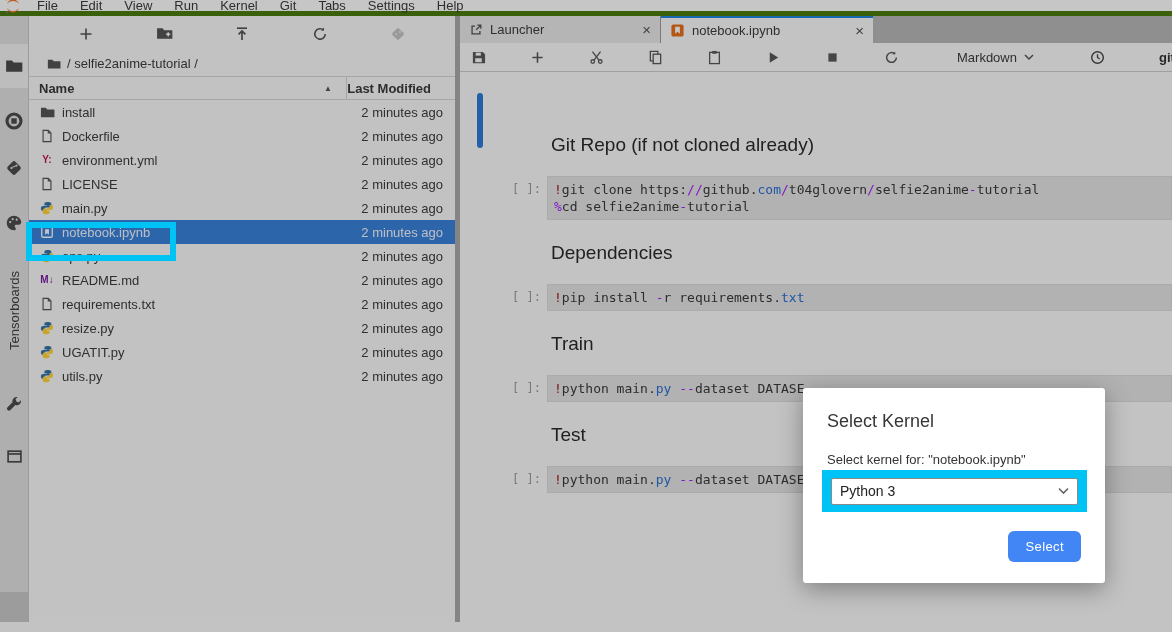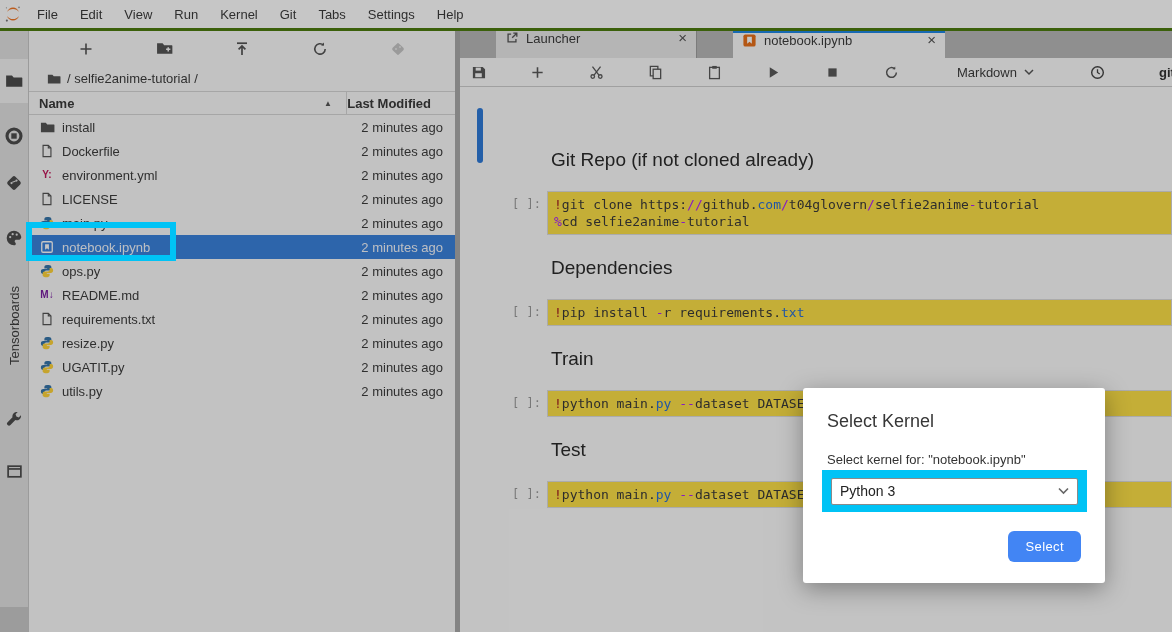--- a/index.html
+++ b/index.html
@@ -1,21 +1,21 @@
 <!DOCTYPE html>
 <html><head>
 <meta charset="utf-8">
 <style>
   * { margin:0; padding:0; box-sizing:border-box; }
   html,body { width:1172px; height:632px; }
   body { font-family:"Liberation Sans", sans-serif; }
   .app { position:relative; width:1172px; height:632px; overflow:hidden; background:#fcfcfc; }
 
   
-  .menubar { height:31px; background:#ffffff; border-bottom:3px solid #4d7c0f; display:flex; align-items:center; }
+  .menubar { height:16px; background:#ffffff; border-bottom:5px solid #4d7c0f; display:flex; align-items:center; }
   .logo { width:26px; display:flex; justify-content:center; align-items:center; }
   .menu-items { display:flex; align-items:center; height:100%; }
   .menu-item { padding:0 11px; font-size:13px; color:#3c3c3c; line-height:25px; cursor:default; }
 
   
   .bodyrow { display:flex; height:606px; }
 
   .side-strip { position:relative; width:29px; background:#e2e2e2; border-right:1px solid #c8c8c8; flex:none; }
   .side-icon { position:absolute; left:0; width:28px; height:44px; display:flex; align-items:center; justify-content:center; }
   .side-icon.active { background:#f4f4f4; }
@@ -37,41 +37,41 @@
   .frow { height:24px; display:flex; align-items:center; padding-left:10px; font-size:13px; color:#3d3d3d; cursor:pointer; }
   .frow .ficon { width:16px; height:16px; margin-right:7px; display:flex; align-items:center; justify-content:center; color:#555; flex:none; }
   .frow .ftime { margin-left:auto; padding-right:12px; }
   .frow.selected { background:#3b82dd; color:#f2f6fc; }
   .frow.selected .ficon { color:#fefefe; }
   .txticon { font-size:10px; font-weight:bold; line-height:10px; }
 
   
   .main { flex:1; display:flex; flex-direction:column; background:#fcfcfc; min-width:0; }
   .tabbar { height:27px; background:#b9b9b9; display:flex; align-items:stretch; }
-  .tab { display:flex; padding:0 9px; font-size:13px; color:#3c3c3c; gap:7px; cursor:pointer;margin-left:36px; }
+  .tab { display:flex; align-items:center; padding:0 9px; font-size:13px; color:#3c3c3c; gap:7px; cursor:pointer; }
   .tab .tlabel { flex:1; }
   .tab .tclose { color:#555; font-size:15px; line-height:14px; cursor:pointer; }
   .tab.inactive { width:201px; background:#eaeaea; border-right:1px solid #9f9f9f; }
   .tab.active { width:212px; background:#fcfcfc; border-top:2px solid #1e88e5; }
   .nb-toolbar { height:29px; background:#fcfcfc; border-bottom:1px solid #cfcfcf; display:flex; align-items:center; padding-left:11px;gap:44px; }
   .tb-btn { width:30px; height:24px; display:flex; align-items:center; justify-content:center; cursor:pointer; color:#555; }
   .tb-mode { display:flex; align-items:center; gap:7px; margin-left:14px; margin-right:12px; font-size:13px; color:#3c3c3c; cursor:pointer; }
   .tb-git { font-size:13px; font-weight:bold; color:#333; margin-left:10px; cursor:default; }
 
   .nb-content { position:relative; flex:1; background:#fcfcfc; overflow:hidden; }
   .cell-bar { position:absolute; left:17px; top:21px; width:6px; height:55px; border-radius:3px; background:#2f7bd9; }
   .cellrow { display:flex; }
   .row-h1 { margin-top:34px; margin-bottom:12px; }
   .row-h2 { margin-top:22px; }
   .row-code { margin-top:20px; }
   .gutter { width:87px; flex:none; text-align:right; padding-right:6px; font-family:"DejaVu Sans Mono", monospace; font-size:12px; color:#9b9b9b; padding-top:6px; }
   .cellbody { flex:1; min-width:0; }
   .nb-h1 { font-size:26px; line-height:30px; font-weight:500; color:#252525; padding-left:4px; }
   .nb-h2 { font-size:19px; line-height:22px; font-weight:500; color:#2b2b2b; padding-left:4px; }
-  .codebox { background:#fde047; border:1px solid #dcdcdc; padding:4px 6px; font-family:"DejaVu Sans Mono", monospace; font-size:13px; line-height:17px; white-space:pre; overflow:hidden; }
+  .codebox { background:#e5e5e5; border:1px solid #dcdcdc; padding:4px 6px; font-family:"DejaVu Sans Mono", monospace; font-size:13px; line-height:17px; white-space:pre; overflow:hidden; }
   .tk-pl { color:#3a3a3a; } .tk-op { color:#aa22ff; } .tk-prop { color:#2a6fd6; }
   .tk-err { color:#a32222; } .tk-meta { color:#aa22ff; }
 
   
   .overlay { position:absolute; inset:0; background:rgba(0,0,0,0.225); z-index:10; }
   .ann-file { position:absolute; left:26px; top:222px; width:150px; height:39px; border:6px solid #00c3f5; z-index:20; pointer-events:none; }
   .modal { position:absolute; left:803px; top:388px; width:302px; height:195px; background:#ffffff; border-radius:3px; box-shadow:0 6px 24px rgba(0,0,0,.35); z-index:30; }
   .modal-title { position:absolute; left:24px; top:23px; font-size:18px; color:#373737; }
   .modal-msg { position:absolute; left:24px; top:64px; font-size:13px; color:#333; }
   .hl-select { position:absolute; left:19px; top:82px; width:265px; height:42px; background:#00c3f5; display:flex; align-items:center; justify-content:center; z-index:2; }

